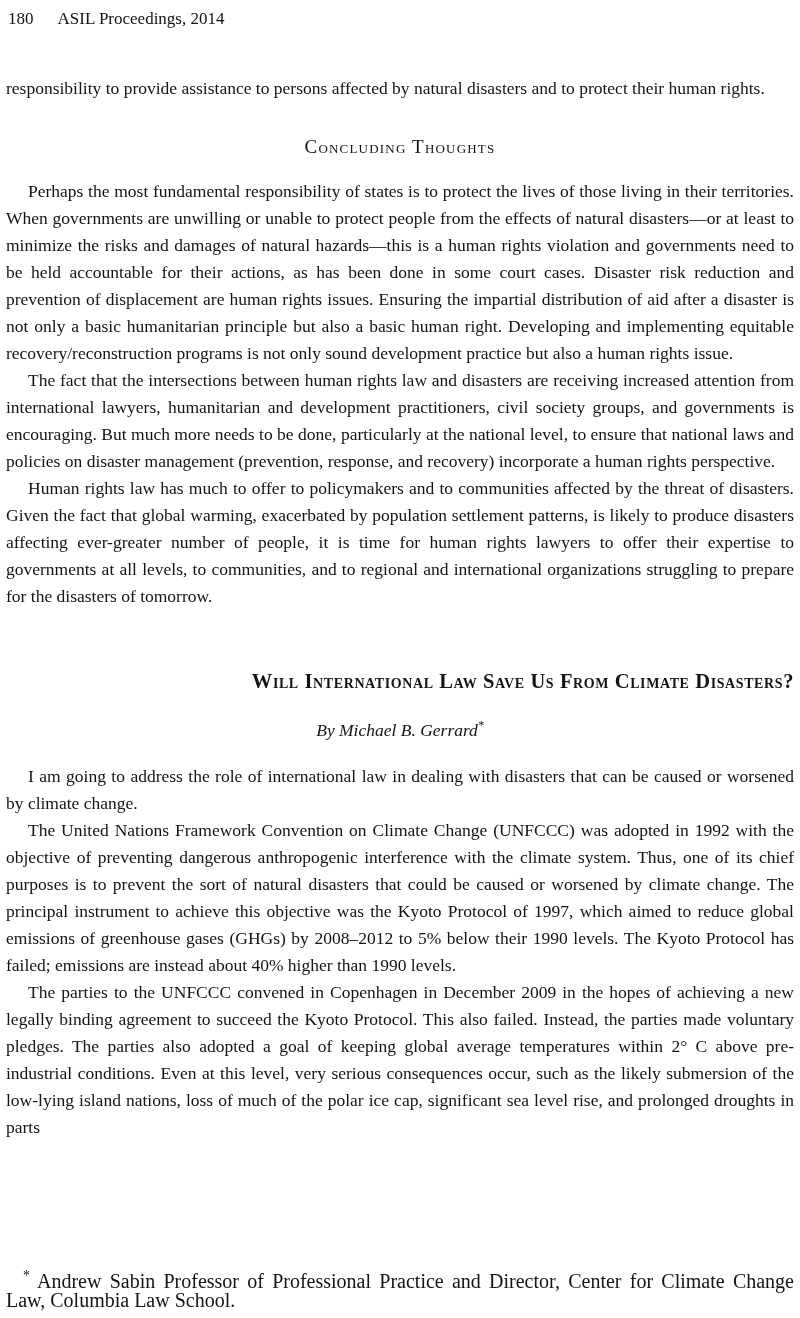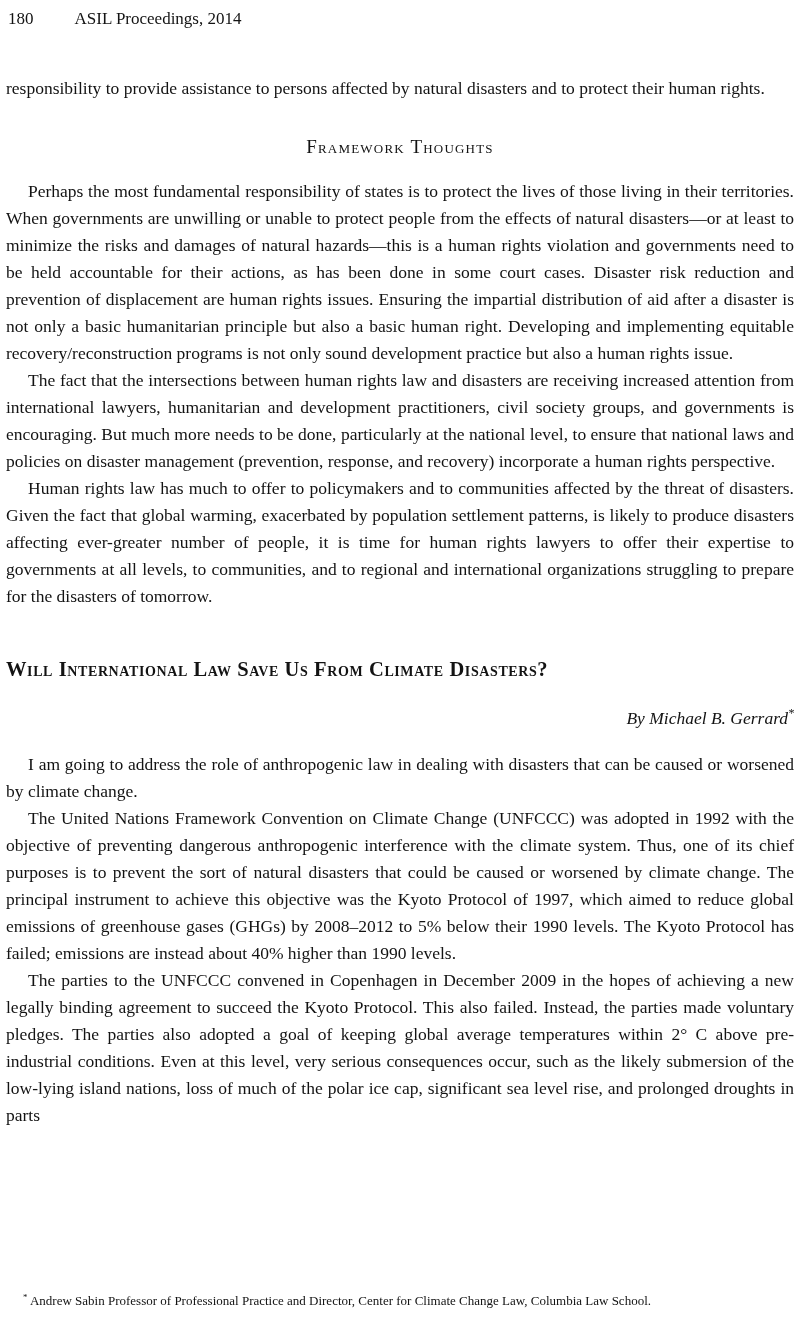--- a/index.html
+++ b/index.html
@@ -12,21 +12,21 @@
     box-sizing: border-box;
     padding: 6px 6px 8px 6px;
     display: flex;
     flex-direction: column;
     overflow: hidden;
   }
 
   .running-head {
     display: flex;
     align-items: baseline;
-    gap: 41px;
+    gap: 24px;
     font-size: 17px;
     line-height: 22px;
     margin: 2px 0 0 2px;
   }
   .running-head .pagenum { font-style: normal; }
   .running-head .journal { }
 
   .bodytext {
     font-size: 17.5px;
     line-height: 27px;
@@ -40,72 +40,72 @@
   .section-heading {
     text-align: center;
     font-weight: 400;
     font-variant: small-caps;
     font-size: 19px;
     letter-spacing: 1.2px;
     margin: 34px 0 20px 0;
   }
 
   .article-title {
-    text-align: left;
+    text-align: right;
     font-weight: 700;
     font-variant: small-caps;
     font-size: 20.5px;
     letter-spacing: 0.6px;
-    margin: 48px 0 0 0;
+    margin: 60px 0 0 0;
   }
 
   .byline {
-    text-align: right;
+    text-align: center;
     font-style: italic;
     font-size: 17.5px;
     line-height: 22px;
     margin: 26px 0 22px 0;
   }
 
   sup.fn-mark {
     font-size: 68%;
     vertical-align: super;
     line-height: 0;
   }
 
   .footnote {
     margin-top: auto;
-    font-size: 13px;
+    font-size: 20px;
     line-height: 19px;
     text-align: justify;
   }
   .footnote p {
     margin: 0;
     text-indent: 17px;
   }
 </style>
 </head>
 <body>
 
 <header class="running-head">
   <span class="pagenum">180</span>
   <span class="journal">ASIL Proceedings, 2014</span>
 </header>
 
 <p class="bodytext intro-continuation">responsibility to provide assistance to persons affected by natural disasters and to protect their human rights.</p>
 
-<h2 class="section-heading">Framework Thoughts</h2>
+<h2 class="section-heading">Concluding Thoughts</h2>
 
 <p class="bodytext indent">Perhaps the most fundamental responsibility of states is to protect the lives of those living in their territories. When governments are unwilling or unable to protect people from the effects of natural disasters—or at least to minimize the risks and damages of natural hazards—this is a human rights violation and governments need to be held accountable for their actions, as has been done in some court cases. Disaster risk reduction and prevention of displacement are human rights issues. Ensuring the impartial distribution of aid after a disaster is not only a basic humanitarian principle but also a basic human right. Developing and implementing equitable recovery/reconstruction programs is not only sound development practice but also a human rights issue.</p>
 <p class="bodytext indent">The fact that the intersections between human rights law and disasters are receiving increased attention from international lawyers, humanitarian and development practitioners, civil society groups, and governments is encouraging. But much more needs to be done, particularly at the national level, to ensure that national laws and policies on disaster management (prevention, response, and recovery) incorporate a human rights perspective.</p>
 <p class="bodytext indent">Human rights law has much to offer to policymakers and to communities affected by the threat of disasters. Given the fact that global warming, exacerbated by population settlement patterns, is likely to produce disasters affecting ever-greater number of people, it is time for human rights lawyers to offer their expertise to governments at all levels, to communities, and to regional and international organizations struggling to prepare for the disasters of tomorrow.</p>
 
 <h1 class="article-title">Will International Law Save Us From Climate Disasters?</h1>
 
 <p class="byline"><span>By Michael B. Gerrard</span><sup class="fn-mark">*</sup></p>
 
-<p class="bodytext indent">I am going to address the role of anthropogenic law in dealing with disasters that can be caused or worsened by climate change.</p>
+<p class="bodytext indent">I am going to address the role of international law in dealing with disasters that can be caused or worsened by climate change.</p>
 <p class="bodytext indent">The United Nations Framework Convention on Climate Change (UNFCCC) was adopted in 1992 with the objective of preventing dangerous anthropogenic interference with the climate system. Thus, one of its chief purposes is to prevent the sort of natural disasters that could be caused or worsened by climate change. The principal instrument to achieve this objective was the Kyoto Protocol of 1997, which aimed to reduce global emissions of greenhouse gases (GHGs) by 2008–2012 to 5% below their 1990 levels. The Kyoto Protocol has failed; emissions are instead about 40% higher than 1990 levels.</p>
 <p class="bodytext indent">The parties to the UNFCCC convened in Copenhagen in December 2009 in the hopes of achieving a new legally binding agreement to succeed the Kyoto Protocol. This also failed. Instead, the parties made voluntary pledges. The parties also adopted a goal of keeping global average temperatures within 2° C above pre-industrial conditions. Even at this level, very serious consequences occur, such as the likely submersion of the low-lying island nations, loss of much of the polar ice cap, significant sea level rise, and prolonged droughts in parts</p>
 
 <div class="footnote">
   <p><sup class="fn-mark">*</sup> <span>Andrew Sabin Professor of Professional Practice and Director, Center for Climate Change Law, Columbia Law School.</span></p>
 </div>
 
 </body></html>

